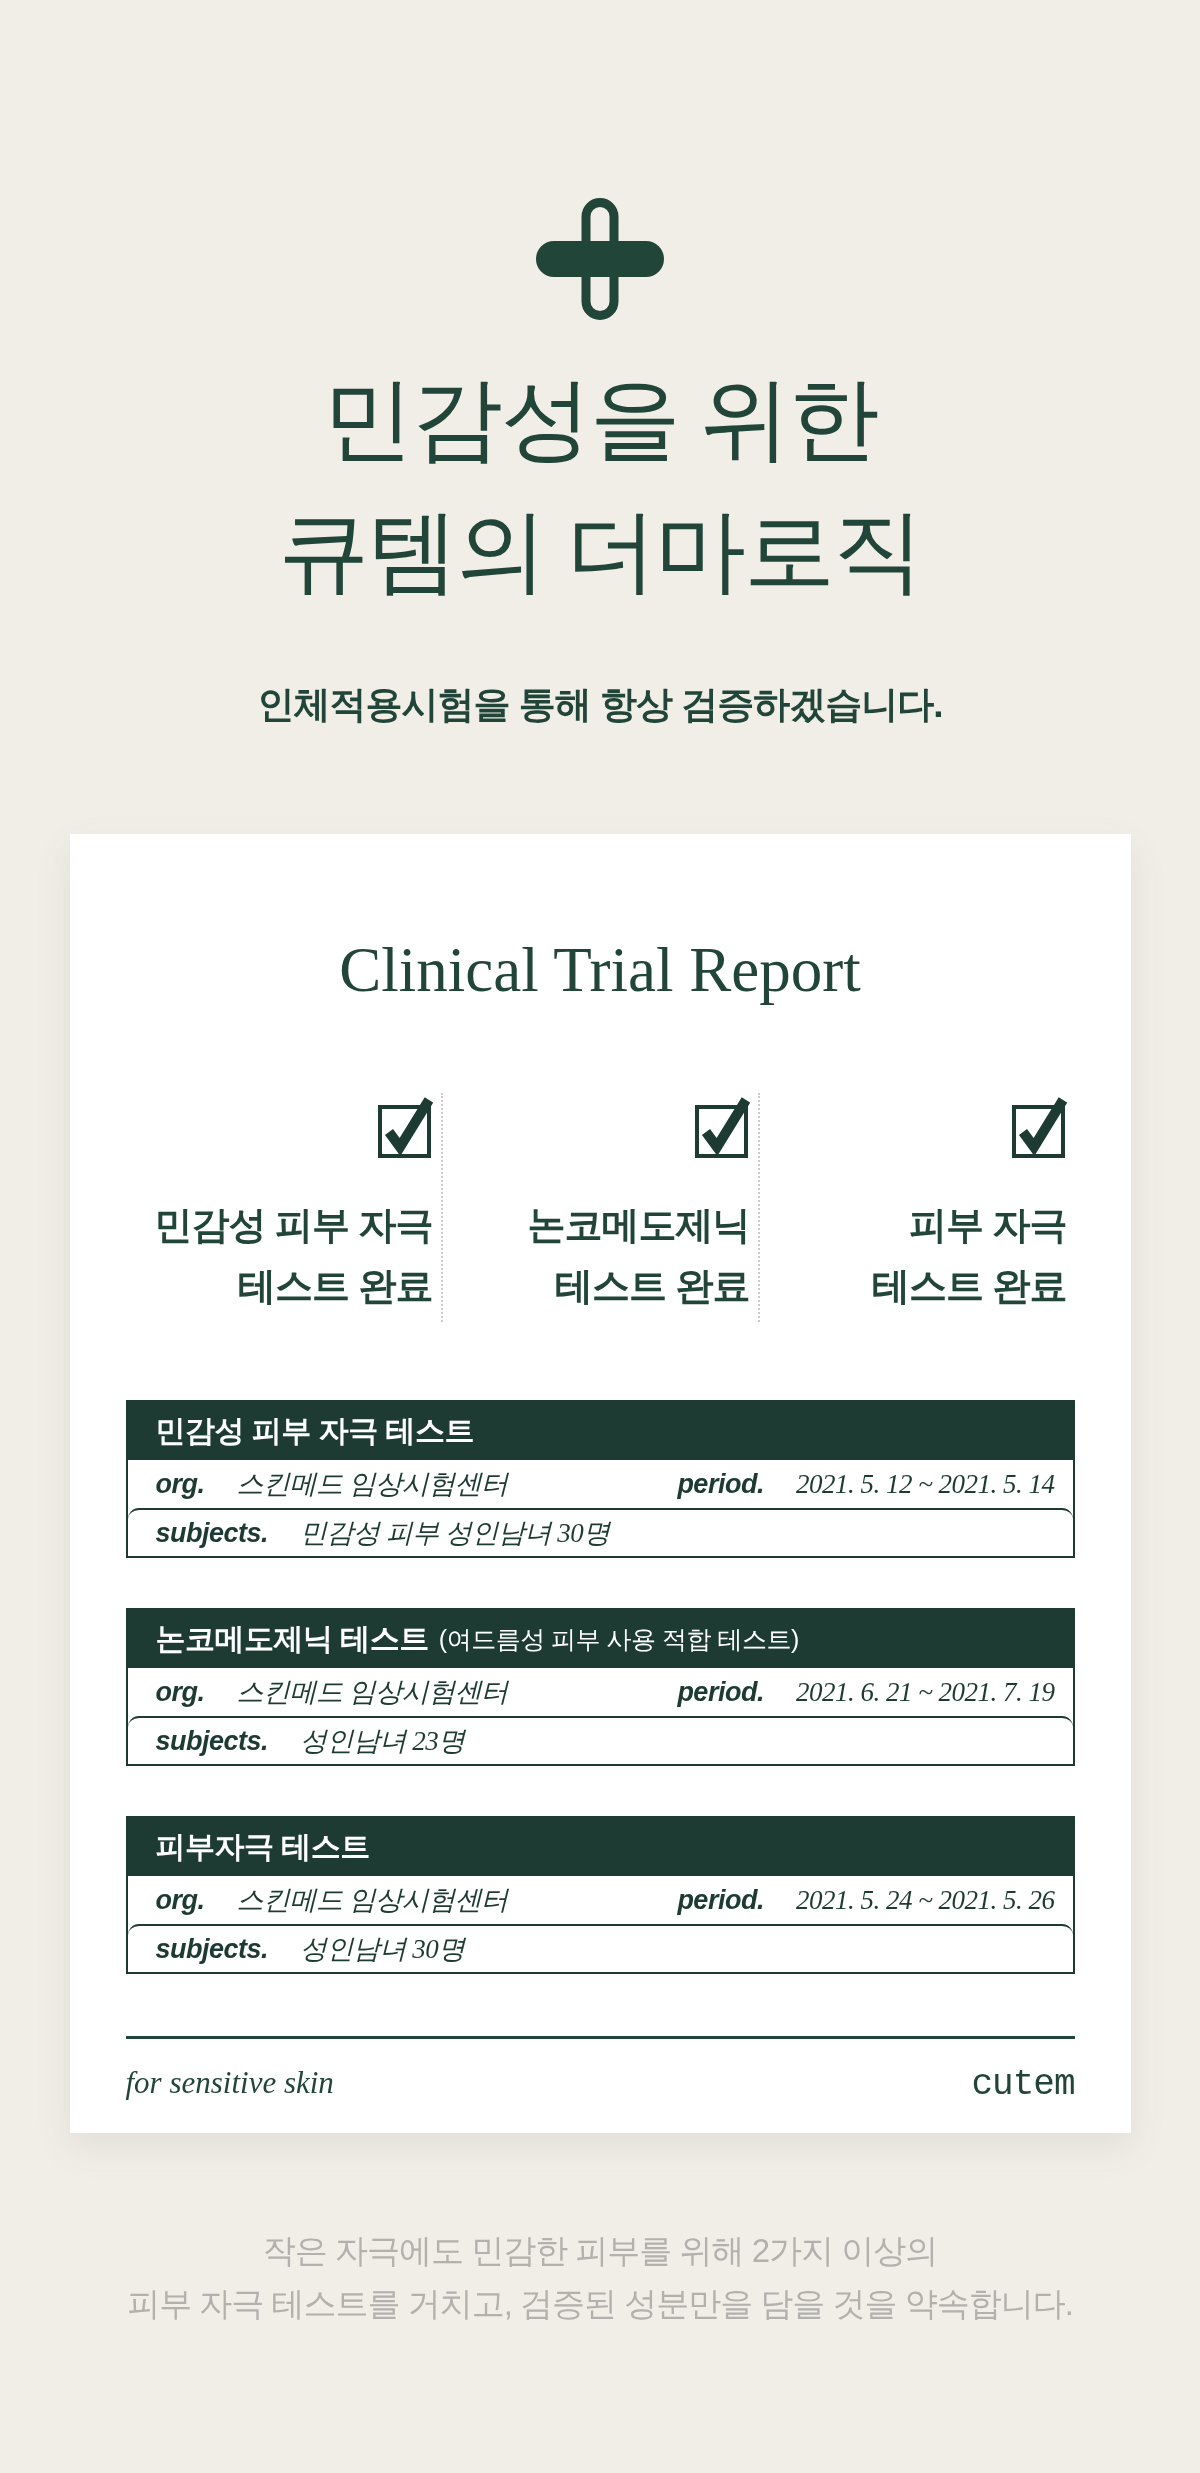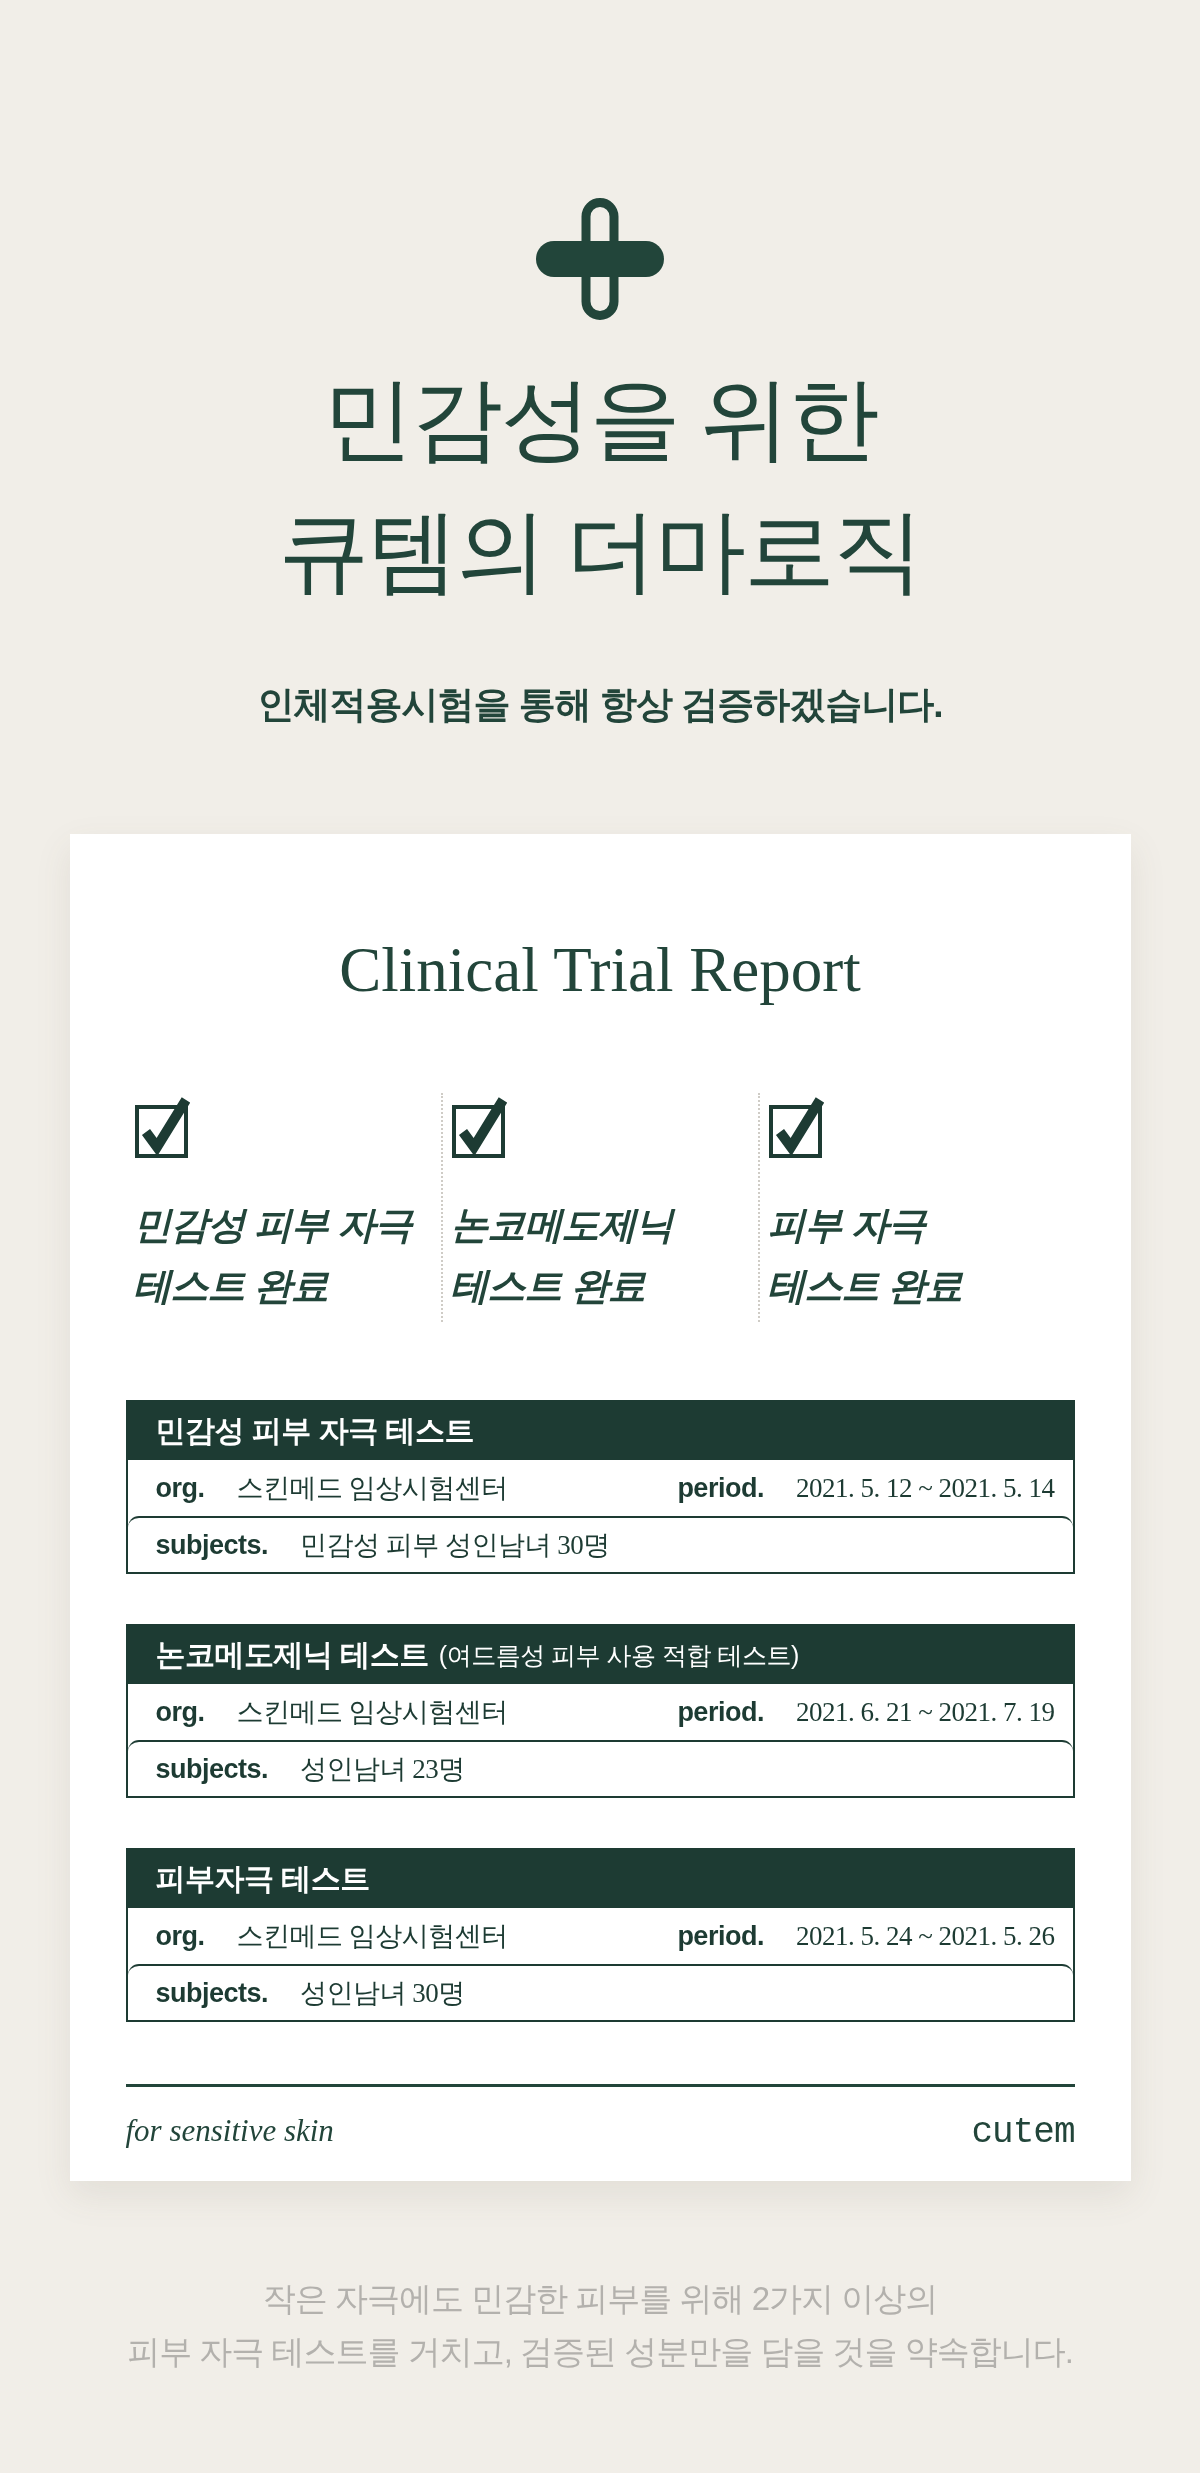--- a/index.html
+++ b/index.html
@@ -52,21 +52,21 @@
   }
   .card-title{
     text-align:center;
     font-family:"Liberation Serif","DejaVu Serif",serif;
     font-weight:400;
     font-size:63px;
     color:var(--brand);
   }
 
   .badges{display:flex;margin-top:86px;}
-  .badge{flex:1 1 0;text-align:left;padding:4px 8px 6px 8px;font-style:italic;}
+  .badge{flex:1 1 0;text-align:right;padding:4px 8px 6px 8px;}
   .badge + .badge{border-left:2px dotted var(--separator);}
   .badge-icon{display:inline-block;color:var(--brand-dark);line-height:0;}
   .badge-icon svg{width:56px;height:62px;}
   .badge-label{
     margin-top:32px;
     font-size:38px;
     font-weight:700;
     line-height:1.6;
     color:var(--brand);
     letter-spacing:-1px;
@@ -85,23 +85,24 @@
     font-size:30px;
     font-weight:700;
     letter-spacing:-0.5px;
   }
   .ttable-note{font-weight:400;font-size:25px;margin-left:10px;letter-spacing:-0.5px;}
   .ttable-note:empty{display:none;}
   .ttable-row{
     display:flex;
     justify-content:space-between;
     align-items:center;
-    height:56px;
+    height:48px;
     padding:0 18px 0 28px;
     font-size:27px;
+    font-style:italic;
   }
   .ttable-row + .ttable-row{border-top:2px solid var(--brand-dark);border-radius:11px;}
   .cell{display:flex;align-items:baseline;}
   .lbl{font-weight:700;color:var(--brand-dark);letter-spacing:-0.5px;}
   .val{
     font-family:"Liberation Serif","DejaVu Serif",serif;
     color:var(--brand-dark);
     margin-left:32px;
     letter-spacing:-0.5px;
   }

